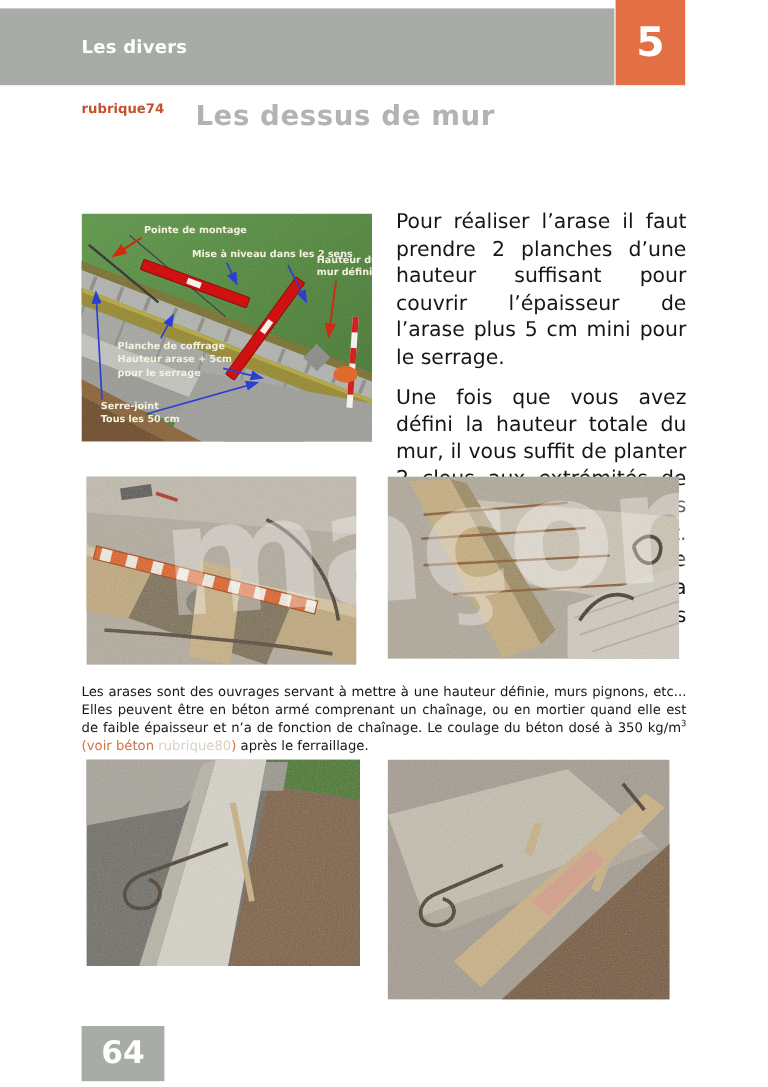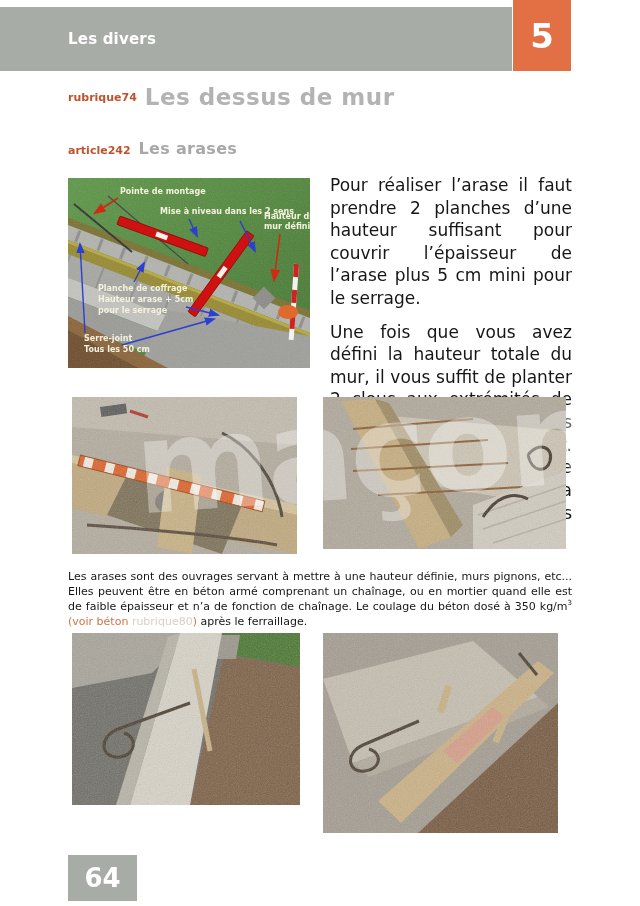--- a/index.html
+++ b/index.html
@@ -8,21 +8,21 @@
   .page{position:absolute;inset:0;background:#fff}
 
   
   .band{position:absolute;left:0;top:7px;width:512px;height:64px;background:#a8aca6}
   .band-label{position:absolute;left:68px;top:0;height:64px;display:flex;align-items:center;
     color:#fff;font-weight:bold;font-size:15px;letter-spacing:.2px}
   .chapter-box{position:absolute;right:69px;top:0;width:58px;height:71px;background:#e36f44;
     color:#fff;font-size:34px;font-weight:bold;display:flex;align-items:center;justify-content:center}
 
   
-  .rub-row{position:absolute;left:68px;top:84px;display:flex;align-items:center;gap:8px}
+  .rub-row{position:absolute;left:68px;top:84px;display:flex;align-items:flex-start;gap:26px}
   .art-row{position:absolute;left:68px;top:139px;display:flex;align-items:baseline;gap:8px}
   .tag{color:#c0522d;font-weight:bold;font-size:11px}
   .h1{color:#b3b3b3;font-weight:bold;font-size:23px;letter-spacing:.5px}
   .h2{color:#a8a8a8;font-weight:bold;font-size:16px;letter-spacing:.3px}
 
   
   .diagram{position:absolute;left:68px;top:178px;width:242px;height:190px}
   .textcol{position:absolute;left:330px;top:174px;width:242px;font-size:17px;line-height:1.33;
     color:#161616;text-align:justify}
   .textcol p + p{margin-top:11px}
@@ -78,24 +78,20 @@
 
   <div class="band">
     <div class="band-label">Les divers</div>
   </div>
   <div class="chapter-box">5</div>
 
   <div class="rub-row">
     <span class="tag">rubrique74</span>
     <span class="h1">Les dessus de mur</span>
   </div>
-  <div class="art-row">
-    <span class="tag">article242</span>
-    <span class="h2">Les arases</span>
-  </div>
 
   <svg class="diagram" viewBox="0 0 242 190">
     <rect width="242" height="190" fill="url(#grassGrad)"></rect>
 
     <g transform="rotate(21 0 46)">
       <rect x="-60" y="40" width="420" height="7" fill="#7a7030"></rect>
       <rect x="-60" y="47" width="420" height="14" fill="#b2b2ae"></rect>
       <line x1="-60" y1="54" x2="360" y2="54" stroke="#8d8d89" stroke-width="12" stroke-dasharray="3 21"></line>
       <rect x="-60" y="61" width="420" height="13" fill="#97892f"></rect>
       <rect x="-60" y="61" width="420" height="3" fill="#b5a83e"></rect>

